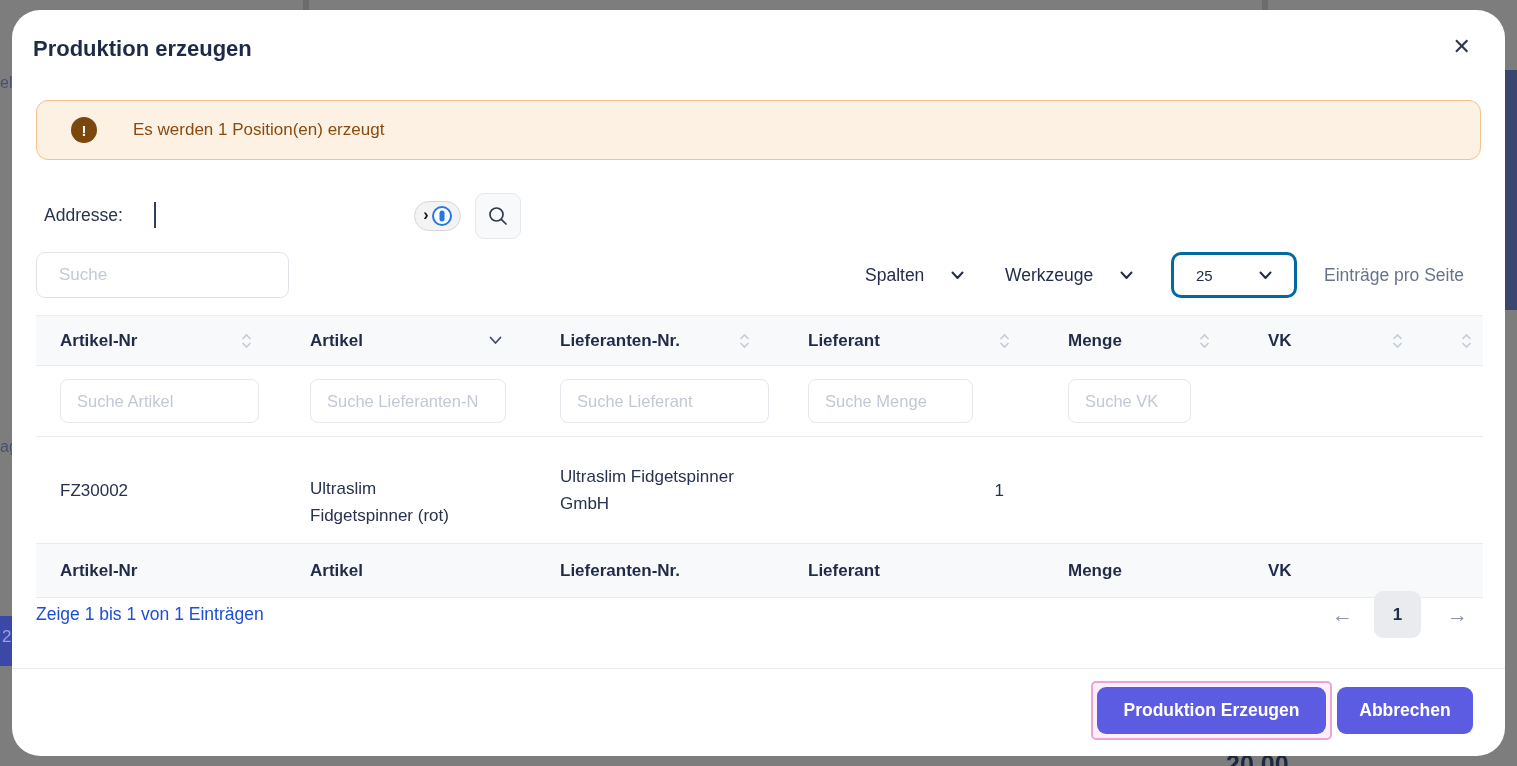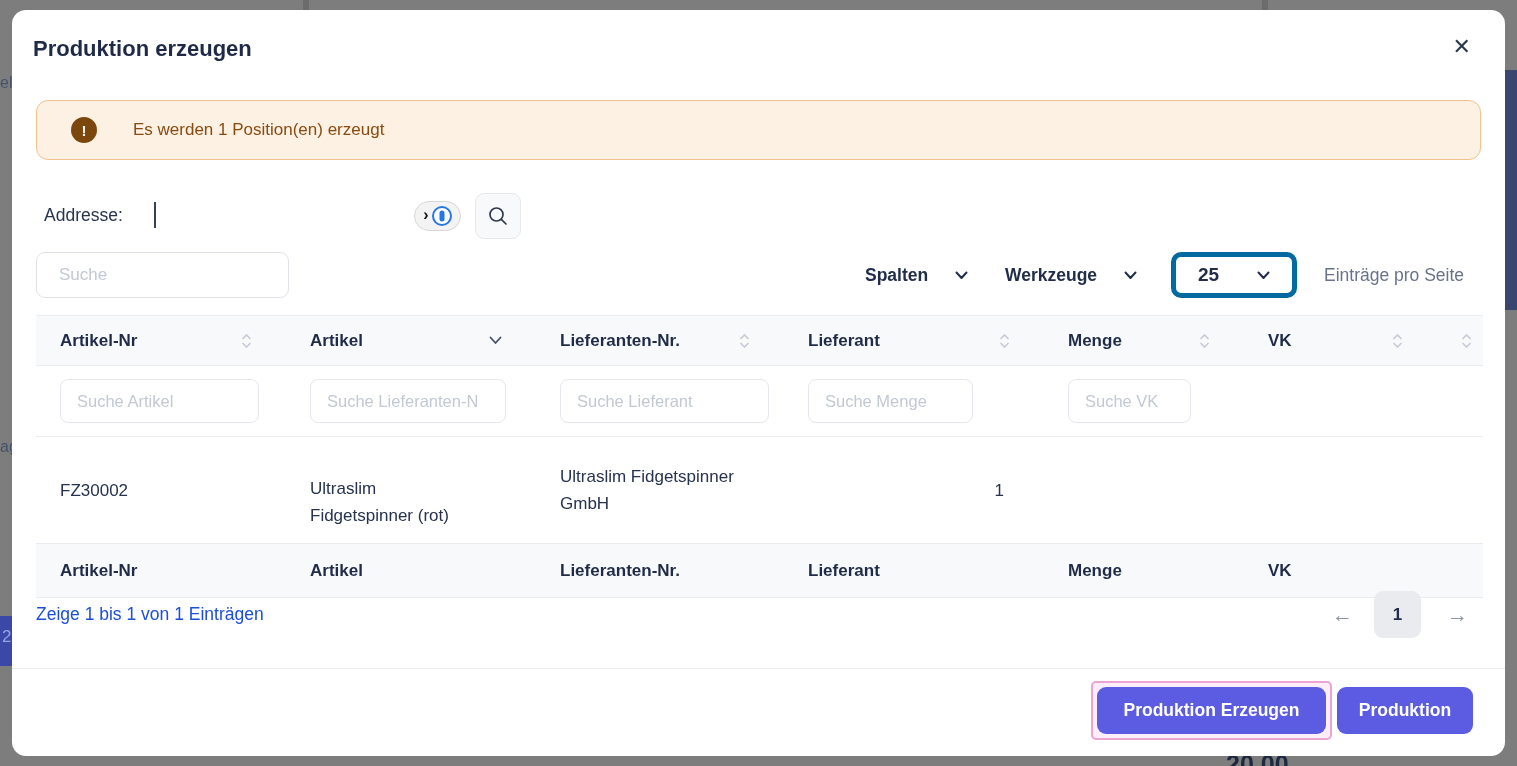--- a/index.html
+++ b/index.html
@@ -21,21 +21,21 @@
   .frag-text { color:#46526c; font-size:16px; }
   .frag-el { left:0; top:74px; }
   .frag-ag { left:0; top:438px; }
   .frag-num { left:2px; top:627px; color:#97a2e4; font-size:17px; }
   .frag-amount { left:1226px; top:750px; font-size:25px; font-weight:700; color:#1d2940; }
 
   
   .modal {
     position:absolute; z-index:2;
     left:12px; top:10px; width:1493px; height:746px;
-    background:#ffffff; border-radius:14px;
+    background:#ffffff; border-radius:28px;
   }
   .modal-title { position:absolute; left:21px; top:26px; font-size:22px; font-weight:700; color:#1f2a47; }
   .close-btn { position:absolute; right:34px; top:26px; font-size:22px; color:#2c3850; cursor:pointer; line-height:1; }
 
   .alert {
     position:absolute; left:24px; right:24px; top:90px; height:60px;
     background:#fcf1e3; border:1px solid #f2c28c; border-radius:12px;
     display:flex; align-items:center;
   }
   .alert-icon {
@@ -68,28 +68,28 @@
 
   
   .search-input {
     position:absolute; left:24px; top:242px; width:253px; height:46px;
     border:1px solid #dfe3e9; border-radius:9px; padding:0 22px; font-size:17px; color:#27334f;
     font-family:"Liberation Sans", sans-serif;
   }
   input::placeholder { color:#c2c8d4; opacity:1; }
   .dd-btn {
     position:absolute; top:242px; height:46px; display:flex; align-items:center; gap:27px;
-    font-size:17.5px; font-weight:700; color:#222e49; cursor:pointer; background:none; border:none;
+    font-size:17.5px; font-weight:400; color:#222e49; cursor:pointer; background:none; border:none;
     font-family:"Liberation Sans", sans-serif;
   }
   .dd-columns { left:853px; } .dd-tools { left:993px; }
   .pagesize {
     position:absolute; left:1159px; top:242px; width:126px; height:46px;
-    border:5px solid #0369a1; border-radius:10px; display:flex; align-items:center;
-    justify-content:space-between; padding:0 22px; font-size:19px; color:#222e49; cursor:pointer;font-weight:bold;
+    border:3px solid #0369a1; border-radius:10px; display:flex; align-items:center;
+    justify-content:space-between; padding:0 22px; font-size:15px; color:#222e49; cursor:pointer;
   }
   .pagesize-suffix { position:absolute; left:1312px; top:242px; height:46px; display:flex; align-items:center; font-size:17.5px; color:#68738a; }
 
   
   .table { position:absolute; left:24px; top:305px; width:1447px; }
   .trow { display:grid; grid-template-columns:250px 250px 248px 260px 200px 193px 1fr; align-items:center; }
   .thead { height:51px; background:#f8f9fb; border-top:1px solid #eceef2; border-bottom:1px solid #e8ebef; }
   .th { display:flex; align-items:center; justify-content:space-between; padding:0 34px 0 24px; font-weight:700; font-size:17px; color:#1f2b47; }
   .th-last { justify-content:flex-end; padding-right:12px; }
   .sort-icon, .chev-icon { flex:0 0 auto; cursor:pointer; }
@@ -292,15 +292,15 @@
   <span class="summary">Zeige 1 bis 1 von 1 Einträgen</span>
   <button class="pg-prev">←</button>
   <button class="pg-page">1</button>
   <button class="pg-next">→</button>
 
   <div class="footer-divider"></div>
 
   <div class="highlight-box">
     <button class="btn btn-submit">Produktion Erzeugen</button>
   </div>
-  <button class="btn btn-cancel">Produktion</button>
+  <button class="btn btn-cancel">Abbrechen</button>
 
 </div>
 
 </body></html>

